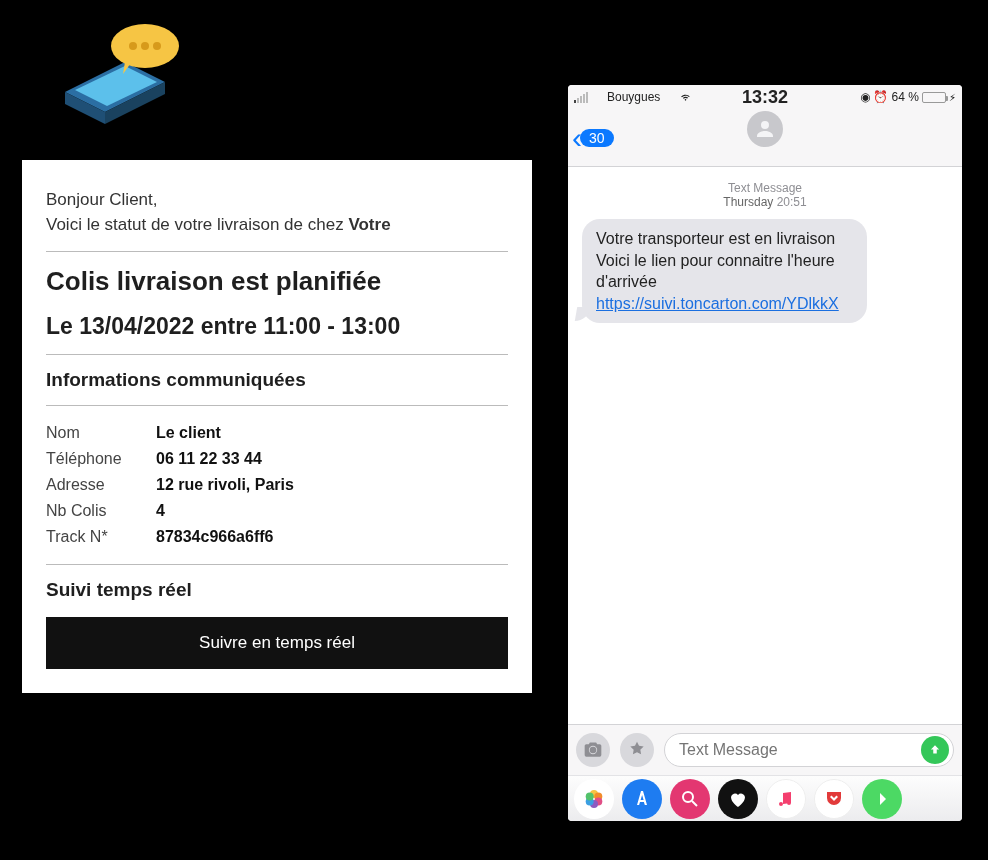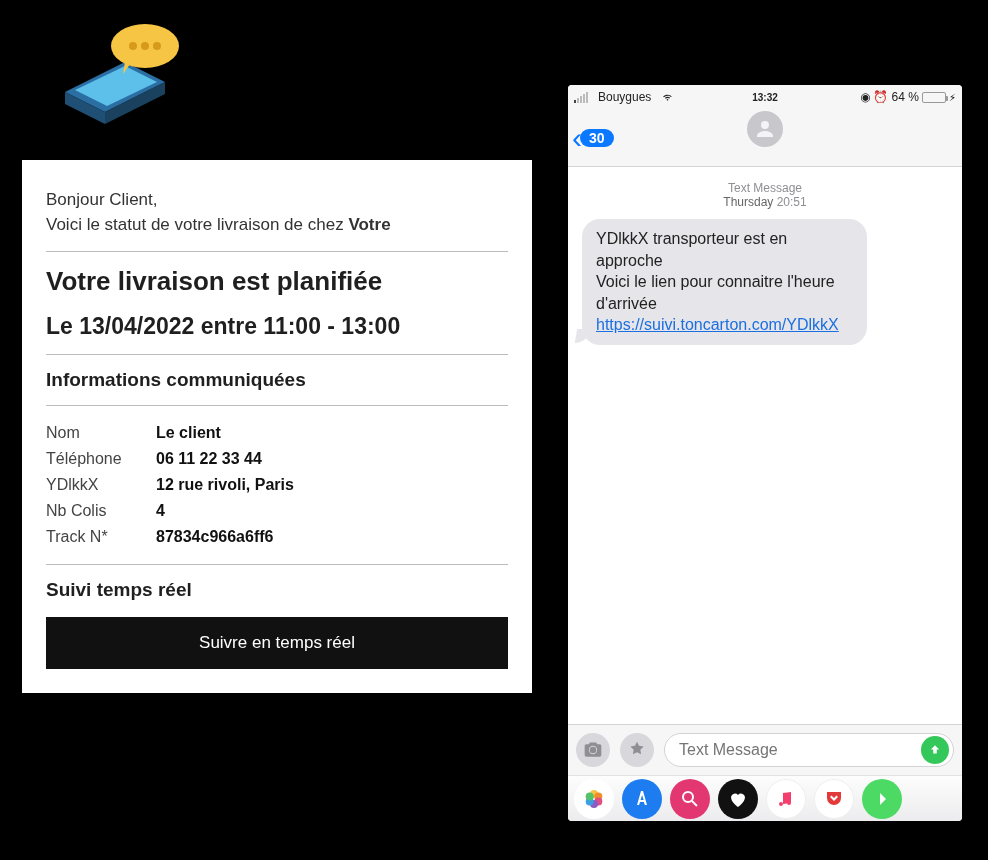--- a/index.html
+++ b/index.html
@@ -51,39 +51,39 @@
     background: #fff;
     border-radius: 4px;
     overflow: hidden;
     display: flex; flex-direction: column;
     font-family: -apple-system, "Helvetica Neue", Arial, sans-serif;
   }
   .statusbar {
     height: 24px; background: #f7f6f7; display: flex; align-items: center;
     justify-content: space-between; padding: 0 6px; font-size: 12px; color: #222;
   }
-  .statusbar .center { font-weight: 600; font-size: 10px; position: absolute; left: 0; right: 0; text-align: center; pointer-events:none;}
+  .statusbar .center { font-weight: 600; font-size: 18px; position: absolute; left: 0; right: 0; text-align: center; pointer-events:none;}
   .statusbar .right { display: inline-flex; align-items: center; gap: 3px; z-index:1;}
-  .statusbar .left { display: inline-flex; align-items: center; gap: 10px; z-index:1;}
+  .statusbar .left { display: inline-flex; align-items: center; gap: 19px; z-index:1;}
   .signal { display: inline-flex; gap: 1px; align-items:flex-end; }
   .signal i { width:2px; background:#444; display:block; }
   .signal i:nth-child(1){height:3px} .signal i:nth-child(2){height:5px;background:#bbb}
   .signal i:nth-child(3){height:7px;background:#bbb} .signal i:nth-child(4){height:9px;background:#bbb}
   .signal i:nth-child(5){height:11px;background:#bbb}
   .battery { width: 24px; height: 11px; border: 1px solid #999; border-radius: 2px; position: relative; }
   .battery::after { content:""; position:absolute; right:-3px; top:3px; width:2px; height:5px; background:#999; border-radius:0 1px 1px 0;}
   .battery .fill { background:#4cd964; height:100%; width:64%; border-radius:1px 0 0 1px; }
 
   .navbar {
     height: 58px; background: #f7f6f7; border-bottom: 1px solid #d3d3d6;
     display: flex; align-items: center; position: relative;
   }
   .back { display:flex; align-items:center; color:#0b79ff; font-size:17px; margin-left:4px; cursor:pointer; }
   .back .chev { font-size: 30px; line-height: 1; margin-right: -2px; }
-  .badge { background:#0b79ff; color:#fff; border-radius: 10px; font-size:14px; font-weight:700; padding: 1px 9px; }
+  .badge { background:#0b79ff; color:#fff; border-radius: 10px; font-size:14px; font-weight:400; padding: 1px 9px; }
   .contact { position:absolute; left:0; right:0; top:2px; text-align:center; }
   .contact .avatar { width:36px; height:36px; border-radius:50%; background:#c8c8cc; margin:0 auto 1px; display:flex; align-items:center; justify-content:center; }
   .contact .avatar svg { width: 24px; height: 24px; }
   .contact .name { font-size: 12px; color:#333; }
   .contact .name .chev2 { color:#999; }
 
   .thread { flex:1; background:#fff; padding: 10px 14px; overflow:hidden; }
   .thread .ts { text-align:center; font-size:12px; color:#8e8e93; margin: 4px 0 10px; }
   .thread .ts .day { font-weight:400; color:#666; }
   .bubble {
@@ -129,37 +129,37 @@
     <circle cx="102" cy="34" r="4" fill="#d79a1b"></circle>
   </svg>
 </div>
 
 <div class="email-card">
   <p class="greeting">
     <span>Bonjour Client,</span><br>
     <span>Voici le statut de votre livraison de chez </span><span class="brand">Votre</span>
   </p>
   <hr class="hr">
-  <h1 class="title">Votre livraison est planifiée</h1>
+  <h1 class="title">Colis livraison est planifiée</h1>
   <p class="schedule">Le 13/04/2022 entre 11:00 - 13:00</p>
   <hr class="hr">
   <h2 class="section">Informations communiquées</h2>
   <hr class="hr">
   <table class="info-table">
     <tbody>
         <tr>
       <td class="label">Nom</td>
       <td class="value">Le client</td>
     </tr>
     <tr>
       <td class="label">Téléphone</td>
       <td class="value">06 11 22 33 44</td>
     </tr>
     <tr>
-      <td class="label">YDlkkX</td>
+      <td class="label">Adresse</td>
       <td class="value">12 rue rivoli, Paris</td>
     </tr>
     <tr>
       <td class="label">Nb Colis</td>
       <td class="value">4</td>
     </tr>
     <tr>
       <td class="label">Track N*</td>
       <td class="value">87834c966a6ff6</td>
     </tr>
@@ -212,21 +212,21 @@
     </div>
   </div>
 
   <div class="thread">
     <div class="ts">
       <span>Text Message</span><br>
       <span class="day">Thursday</span>
       <span>20:51</span>
     </div>
     <div class="bubble">
-      <span>YDlkkX transporteur est en approche</span><br>
+      <span>Votre transporteur est en livraison</span><br>
       <span>Voici le lien pour connaitre l'heure d'arrivée</span><br>
       <a href="#">https://suivi.toncarton.com/YDlkkX</a>
     </div>
   </div>
 
   <div class="composer">
     <div class="icn">
       <svg viewBox="0 0 24 24">
           <path fill="#8e8e93" d="M12 8a4 4 0 100 8 4 4 0 000-8zm8-3h-3l-1.2-2H8.2L7 5H4a2 2 0 00-2 2v11a2 2 0 002 2h16a2 2 0 002-2V7a2 2 0 00-2-2zm-8 12a5 5 0 110-10 5 5 0 010 10z"></path>
         </svg>

